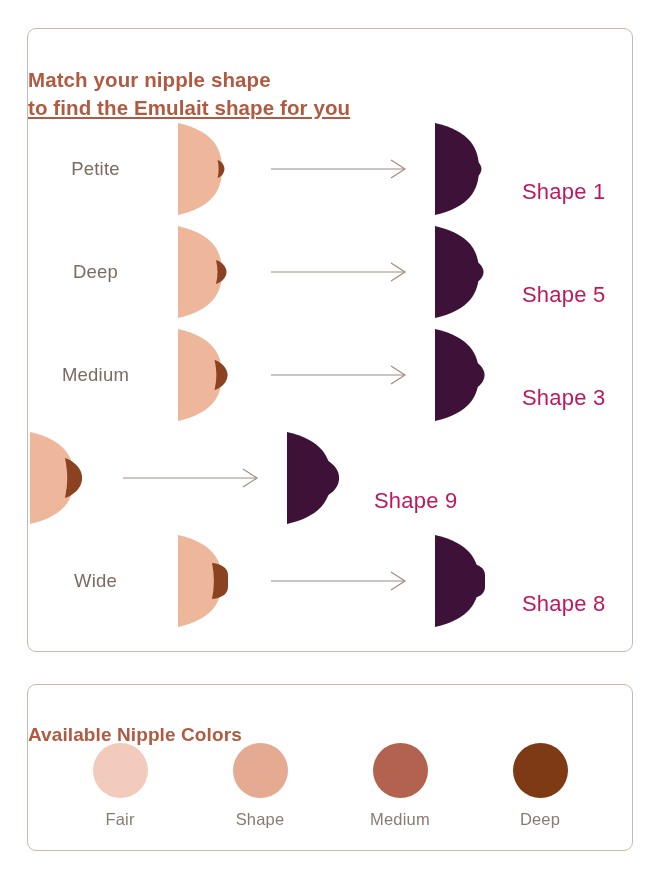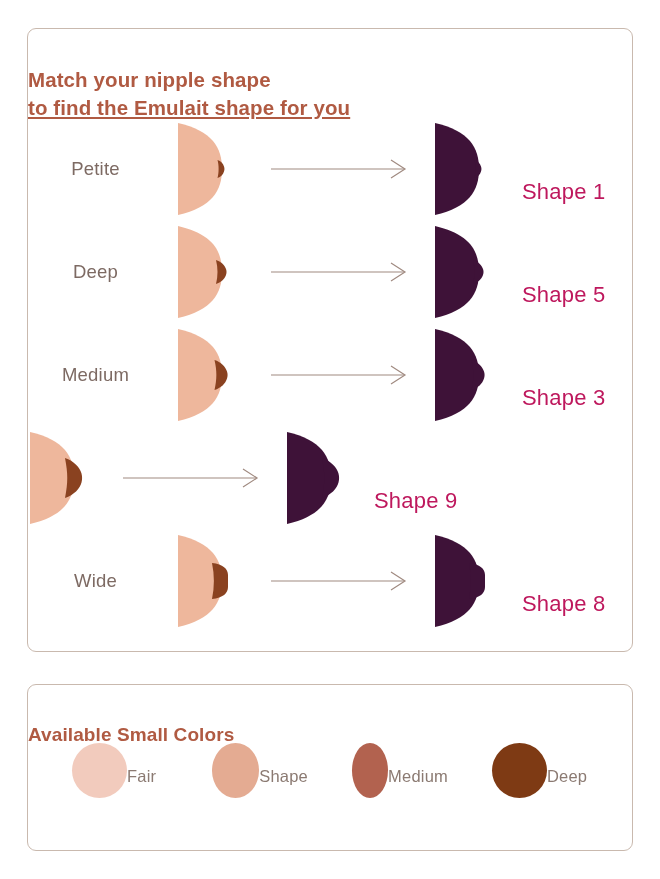--- a/index.html
+++ b/index.html
@@ -128,21 +128,21 @@
     position: absolute;
     top: 58px;
     left: 22px;
     right: 22px;
     display: flex;
     justify-content: space-around;
     align-items: flex-start;
   }
   .swatch {
     display: flex;
-    flex-direction: row;
+    flex-direction: column;
     align-items: center;
     width: 96px;
   }
   .swatch-dot {
     width: 55px;
     height: 55px;
     border-radius: 50%;
   }
   .swatch-label {
     margin-top: 12px;
@@ -277,21 +277,21 @@
           </svg>
         </div>
         <div class="row-shape-label">Shape 8</div>
       </div>
 
     </div>
   </section>
 
   <section class="card card-colors">
 
-    <h2 class="heading heading-colors">Available Small Colors</h2>
+    <h2 class="heading heading-colors">Available Nipple Colors</h2>
 
     <div class="swatches">
 
       <div class="swatch">
         <div class="swatch-dot" style="background:#f2cbbd"></div>
         <div class="swatch-label">Fair</div>
       </div>
 
       <div class="swatch">
         <div class="swatch-dot" style="background:#e4ab92"></div>

